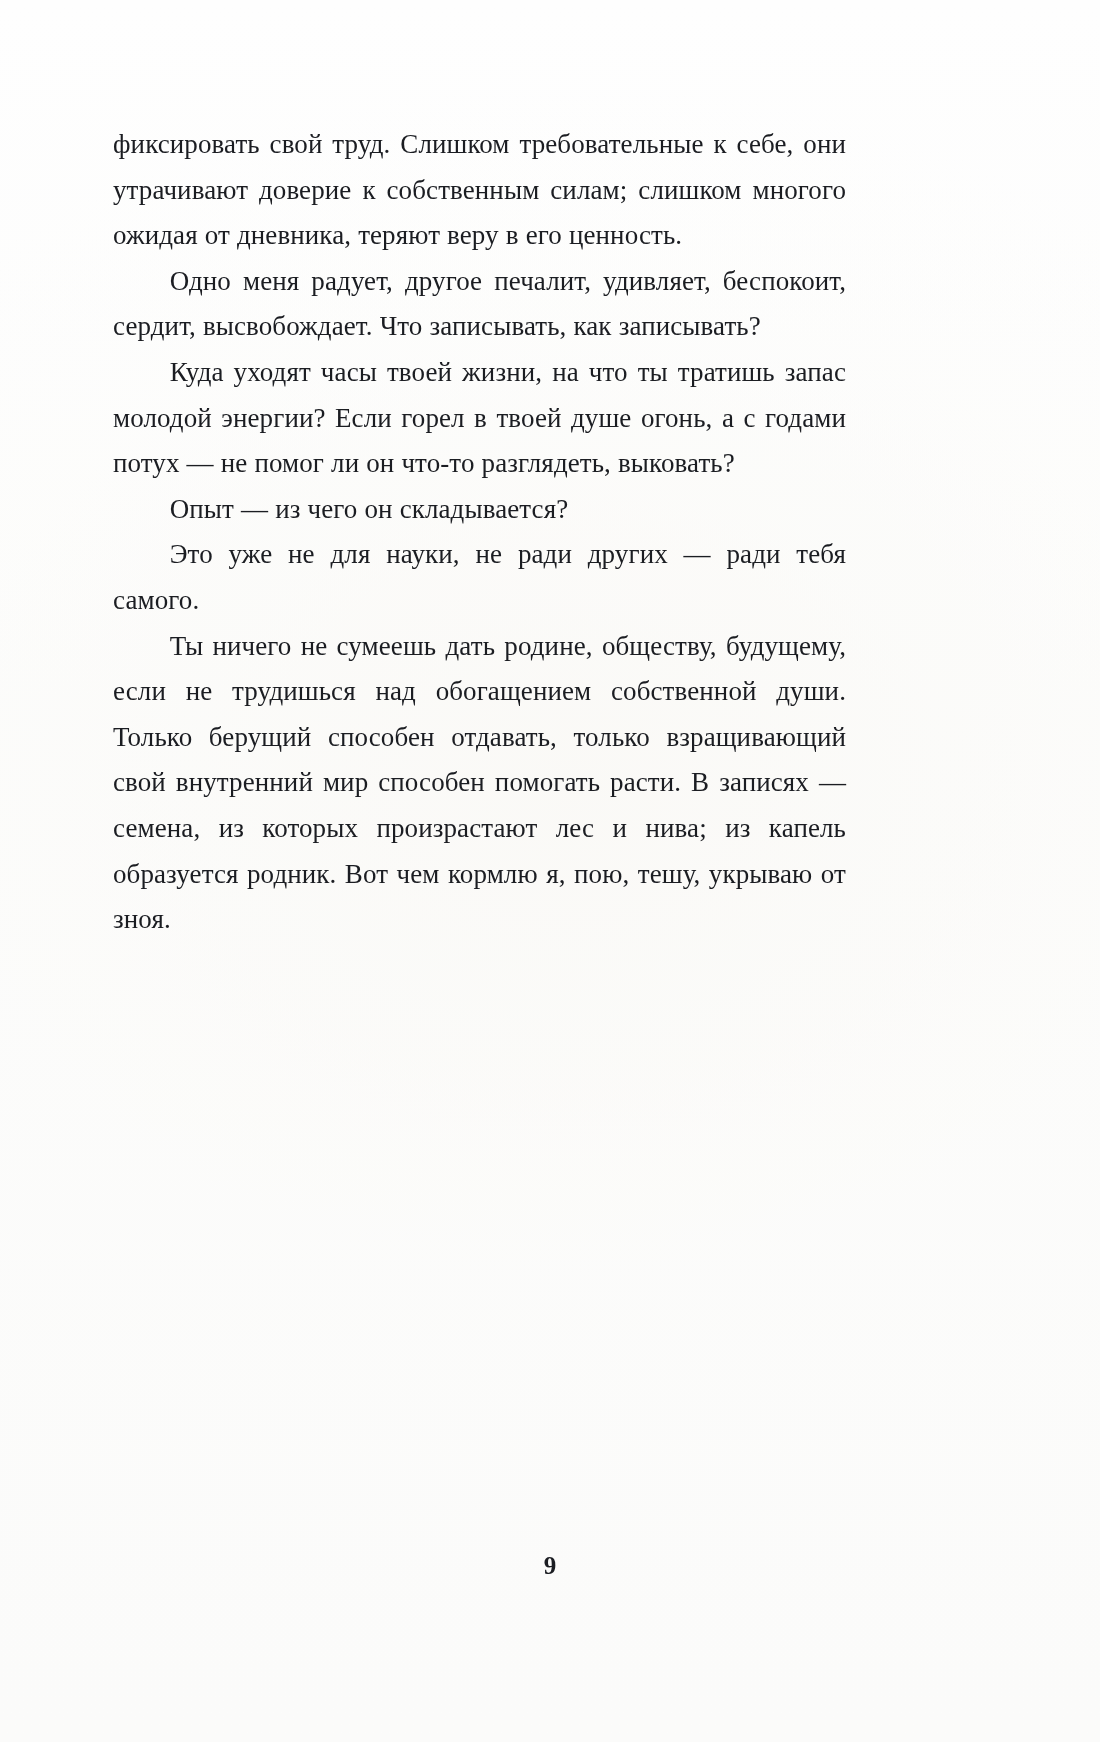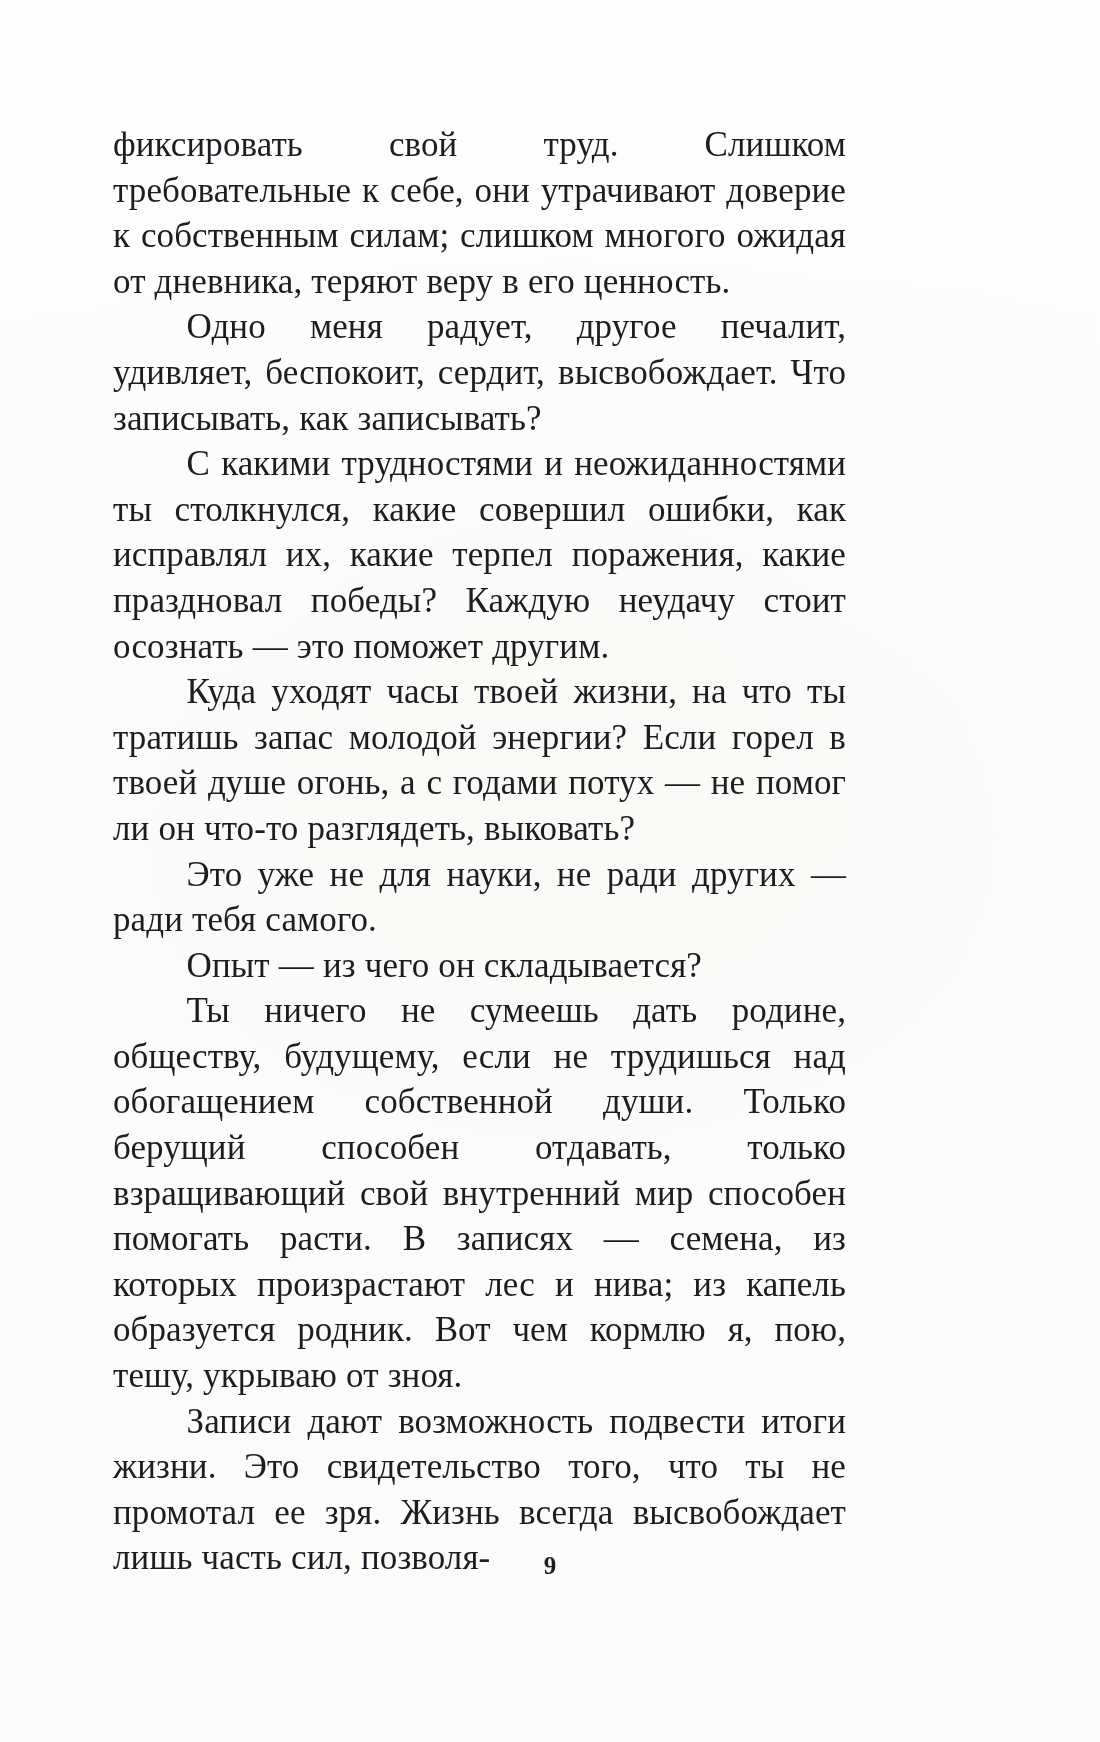--- a/index.html
+++ b/index.html
@@ -32,21 +32,21 @@
     left: 113px;
     top: 122px;
     width: 733px;
   }
   p.para {
     margin: 0;
     text-align: justify;
     text-justify: inter-word;
     text-indent: 2.1em;
     font-family: "Liberation Serif", "DejaVu Serif", serif;
-    font-size: 35px;
+    font-size: 27px;
     line-height: 45.6px;
     color: #1b1d22;
     letter-spacing: 0.1px;
     word-spacing: 0.2px;
     -webkit-font-smoothing: antialiased;
   }
   p.para.first {
     text-indent: 0;
   }
   p.para:last-of-type {
@@ -66,22 +66,20 @@
 </style>
 </head>
 <body>
 
 <div class="page">
   <div class="paper-tint"></div>
 
   <div class="text-block">
     <p class="para first">фиксировать свой труд. Слишком требовательные к себе, они утрачивают доверие к собственным силам; слишком многого ожидая от дневника, теряют веру в его ценность.</p>
     <p class="para">Одно меня радует, другое печалит, удивляет, беспокоит, сердит, высвобождает. Что записывать, как записывать?</p>
-    <p class="para">С какими трудностями и неожиданностями ты столкнулся, какие совершил ошибки, как исправлял их, какие терпел поражения, какие праздновал победы? Каждую неудачу стоит осознать — это поможет другим.</p>
     <p class="para">Куда уходят часы твоей жизни, на что ты тратишь запас молодой энергии? Если горел в твоей душе огонь, а с годами потух — не помог ли он что-то разглядеть, выковать?</p>
+    <p class="para">Опыт — из чего он складывается?</p>
     <p class="para">Это уже не для науки, не ради других — ради тебя самого.</p>
-    <p class="para">Опыт — из чего он складывается?</p>
     <p class="para">Ты ничего не сумеешь дать родине, обществу, будущему, если не трудишься над обогащением собственной души. Только берущий способен отдавать, только взращивающий свой внутренний мир способен помогать расти. В записях — семена, из которых произрастают лес и нива; из капель образуется родник. Вот чем кормлю я, пою, тешу, укрываю от зноя.</p>
-    <p class="para">Записи дают возможность подвести итоги жизни. Это свидетельство того, что ты не промотал ее зря. Жизнь всегда высвобождает лишь часть сил, позволя-</p>
   </div>
 
   <div class="folio">9</div>
 </div>
 
 </body></html>

